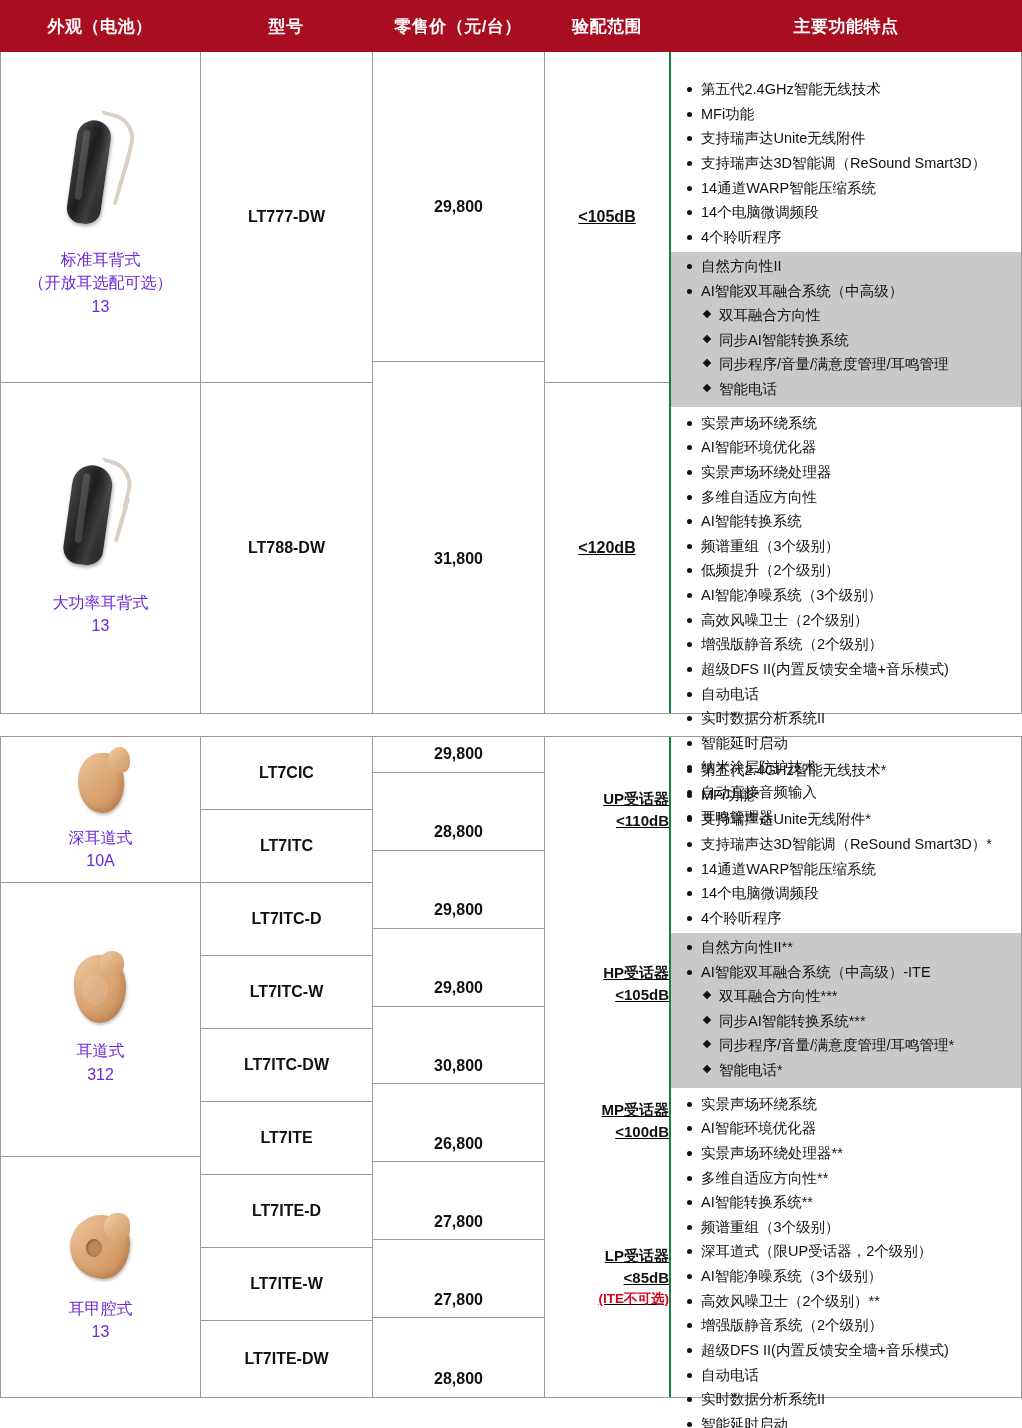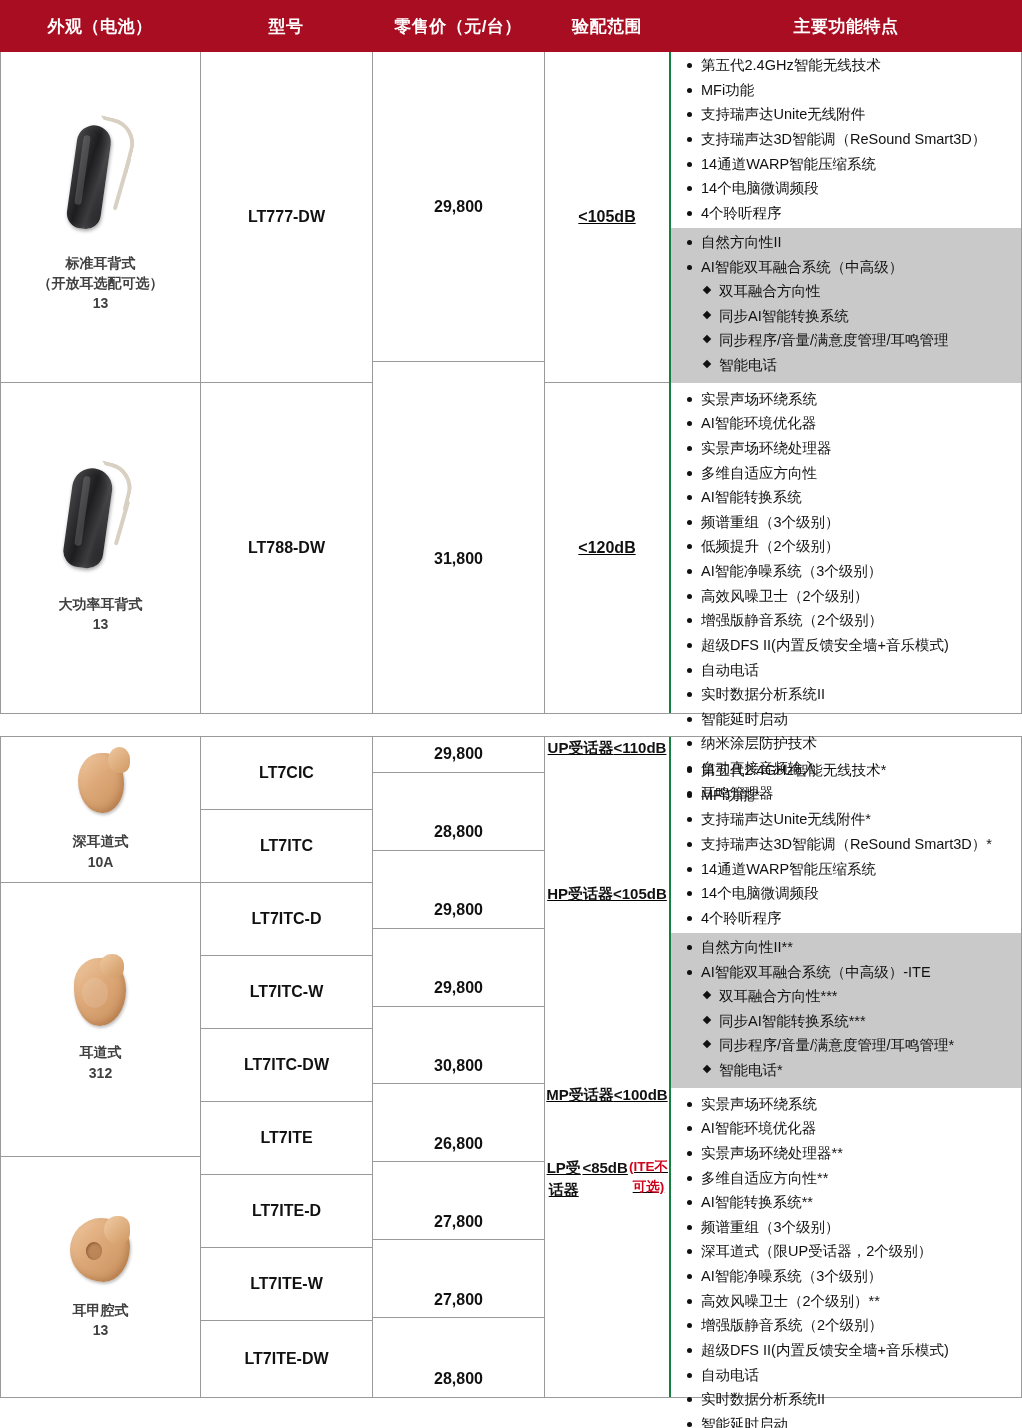--- a/index.html
+++ b/index.html
@@ -66,26 +66,25 @@
   .hr { border-bottom: 1px solid #9a9a9a; }
 
   .appear-cell {
     display: flex;
     flex-direction: column;
     align-items: center;
     justify-content: center;
     padding: 6px 4px 10px 4px;
   }
   .appear-label {
-    font-size: 14px;
+    font-size: 16px;
     line-height: 1.45;
-    color: #404040;
+    color: #6d28d9;
     text-align: center;
     margin-top: 6px;
-    font-weight: bold;
   }
 
   
   .bte {
     position: relative;
     width: 110px;
     height: 130px;
   }
   .bte .body {
     position: absolute;
@@ -173,21 +172,21 @@
     position: absolute; left: 30px; top: 32px; width: 16px; height: 18px;
     border-radius: 50%;
     background: rgba(150,95,50,0.45);
     box-shadow: inset 1px 1px 3px rgba(90,50,20,0.6);
   }
 
   
   .feat-wrap {
     width: 100%;
     height: 100%;
-    padding: 4px 8px 10px 14px;
+    padding: 28px 8px 10px 14px;
     font-size: 14.5px;
     color: #111;
     line-height: 1.0;
   }
   .tbl2 .feat-wrap { padding-top: 24px; }
   ul.f { list-style: none; margin: 0; padding: 0; }
   ul.f > li {
     position: relative;
     padding-left: 16px;
     margin: 0 0 6.5px 0;
@@ -219,21 +218,22 @@
   .shaded {
     background: #c9c9c9;
     margin: 0 -8px 0 -14px;
     padding: 5px 8px 2px 14px;
   }
   .shaded ul.f > li:last-child { margin-bottom: 4px; }
 
   
   .range-group {
     display: flex;
-    align-items: flex-start;
+    flex-direction: column;
+    align-items: flex-end;
     justify-content: center;
     text-align: center;
     font-size: 15px;
     font-weight: bold;
     color: #111;
     line-height: 1.45;
   }
   .range-note { color: #d0021b; font-weight: bold; font-size: 13.5px; }
   .stack { display: flex; flex-direction: column; height: 100%; }
 </style>

